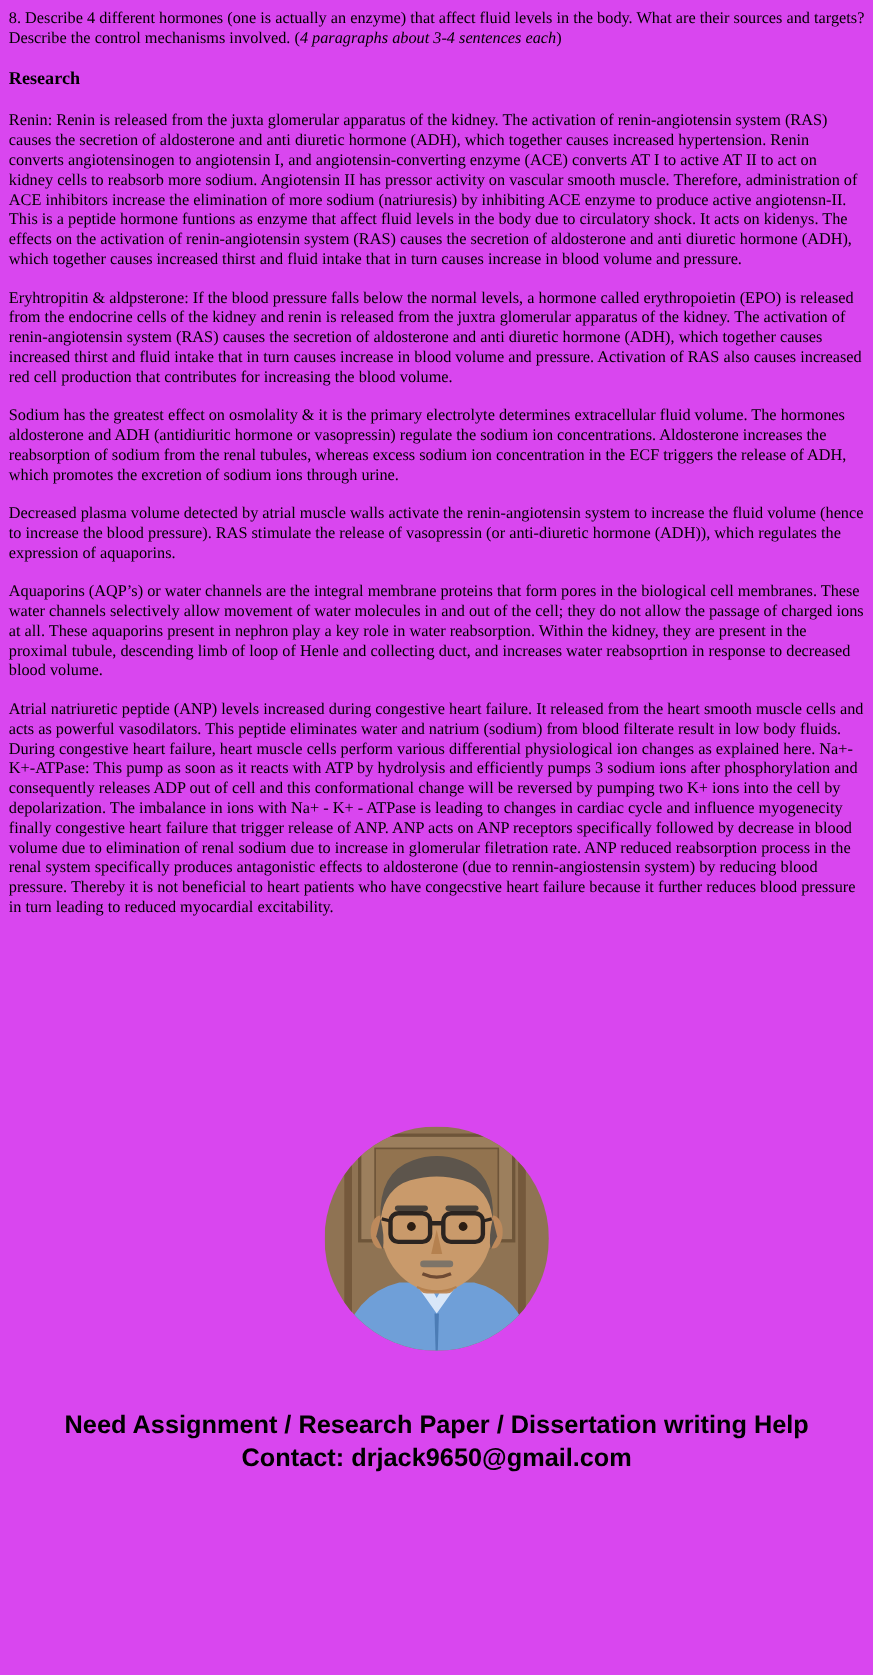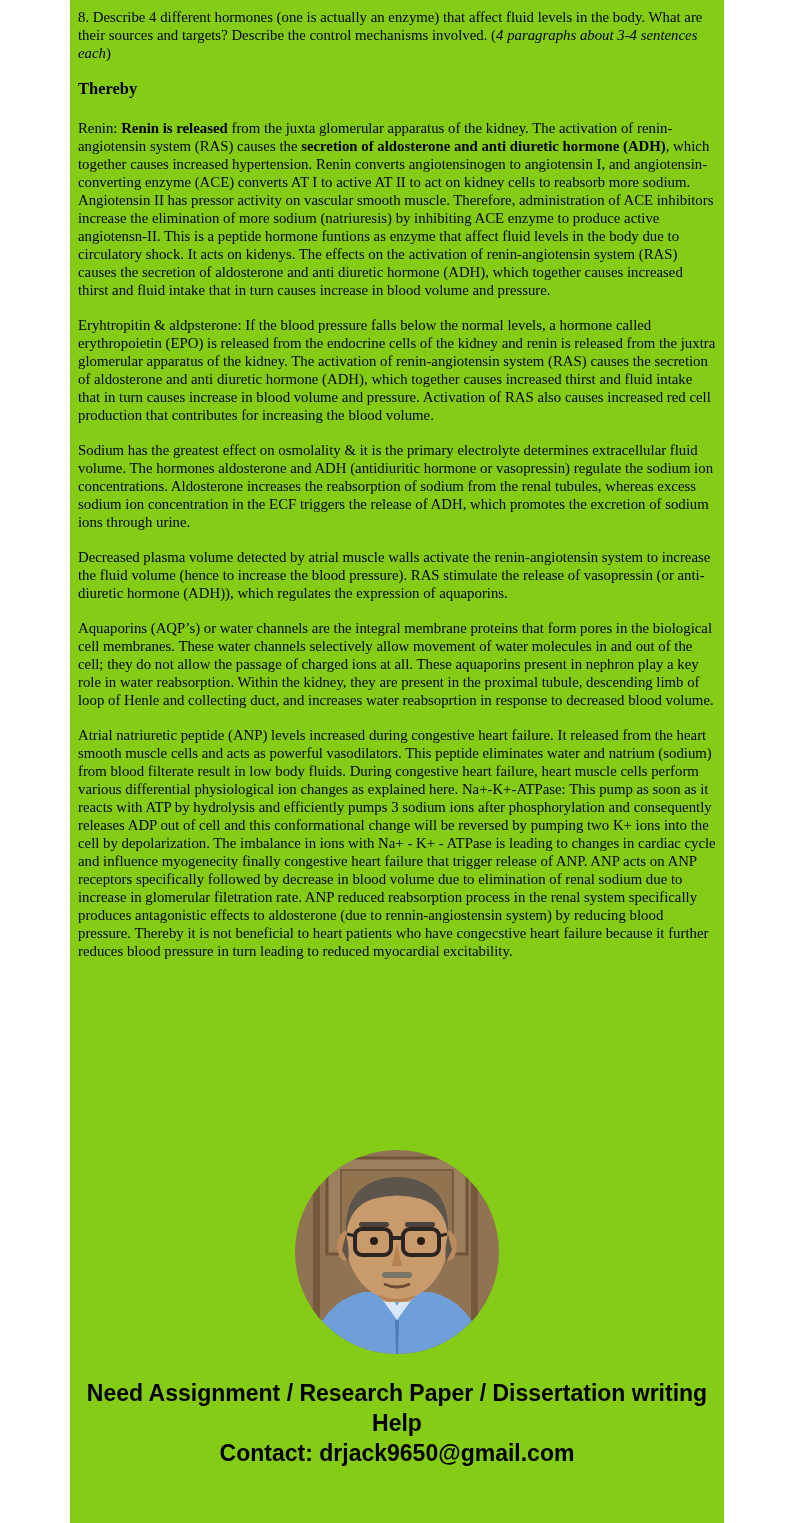--- a/index.html
+++ b/index.html
@@ -1,66 +1,66 @@
 <!DOCTYPE html>
 <html><head>
 <meta charset="utf-8">
 <style>
   html, body { margin: 0; padding: 0; background: #ffffff; }
   .page {
-    width: 654px;
+    width: 794px;
     min-height: 1523px;
     margin: 0 auto;
     box-sizing: border-box;
     padding: 8px 8px 0 8px;
     font-family: "Liberation Serif", "DejaVu Serif", serif;
     font-size: 14.8px;
     line-height: 18px;
     color: #000000;
-    background: #84cc16;
+    background: #d946ef;
   }
   .page p { margin: 0 0 17px 0; }
   .question { margin-bottom: 21px; }
   .solution-heading {
     font-family: "Liberation Serif", "DejaVu Serif", serif;
     font-size: 16.5px;
     font-weight: bold;
     margin: 0 0 21px 0;
     line-height: 19px;
   }
-  .bold-seg { font-weight: bold; }
+  .bold-seg { font-weight: normal; }
   .italic-seg { font-style: italic; }
   .photo-wrap {
     width: 204px;
     height: 204px;
     border-radius: 50%;
     overflow: hidden;
     margin: 190px auto 0 auto;
   }
   .photo-wrap svg { display: block; }
   .footer {
-    margin-top: 24px;
+    margin-top: 52px;
     padding-bottom: 26px;
     text-align: center;
     font-family: "Liberation Sans", "DejaVu Sans", sans-serif;
     font-weight: 700;
     font-size: 23px;
     line-height: 30px;
     color: #000000;
   }
   .footer .help-line { max-width: 730px; margin: 0 auto; }
 </style>
 </head>
 <body>
 
 <div class="page">
 
   <p class="question"><span>8. Describe 4 different hormones (one is actually an enzyme) that affect fluid levels in the body. What are their sources and targets? Describe the control mechanisms involved. (</span><span class="italic-seg">4 paragraphs about 3-4 sentences each</span><span>)</span></p>
 
-  <h2 class="solution-heading">Thereby</h2>
+  <h2 class="solution-heading">Research</h2>
 
   <p><span>Renin: </span><span class="bold-seg">Renin is released</span><span> from the juxta glomerular apparatus of the kidney. The activation of renin-angiotensin system (RAS) causes the </span><span class="bold-seg">secretion of aldosterone and anti diuretic hormone (ADH)</span><span>, which together causes increased hypertension. Renin converts angiotensinogen to angiotensin I, and angiotensin-converting enzyme (ACE) converts AT I to active AT II to act on kidney cells to reabsorb more sodium. Angiotensin II has pressor activity on vascular smooth muscle. Therefore, administration of ACE inhibitors increase the elimination of more sodium (natriuresis) by inhibiting ACE enzyme to produce active angiotensn-II. This is a peptide hormone funtions as enzyme that affect fluid levels in the body due to circulatory shock. It acts on kidenys. The effects on the activation of renin-angiotensin system (RAS) causes the secretion of aldosterone and anti diuretic hormone (ADH), which together causes increased thirst and fluid intake that in turn causes increase in blood volume and pressure.</span></p>
 
   <p>Eryhtropitin &amp; aldpsterone: If the blood pressure falls below the normal levels, a hormone called erythropoietin (EPO) is released from the endocrine cells of the kidney and renin is released from the juxtra glomerular apparatus of the kidney. The activation of renin-angiotensin system (RAS) causes the secretion of aldosterone and anti diuretic hormone (ADH), which together causes increased thirst and fluid intake that in turn causes increase in blood volume and pressure. Activation of RAS also causes increased red cell production that contributes for increasing the blood volume.</p>
 
 
   <p>Sodium has the greatest effect on osmolality &amp; it is the primary electrolyte determines extracellular fluid volume. The hormones aldosterone and ADH (antidiuritic hormone or vasopressin) regulate the sodium ion concentrations. Aldosterone increases the reabsorption of sodium from the renal tubules, whereas excess sodium ion concentration in the ECF triggers the release of ADH, which promotes the excretion of sodium ions through urine.</p>
 
   <p>Decreased plasma volume detected by atrial muscle walls activate the renin-angiotensin system to increase the fluid volume (hence to increase the blood pressure). RAS stimulate the release of vasopressin (or anti-diuretic hormone (ADH)), which regulates the expression of aquaporins.</p>
 

